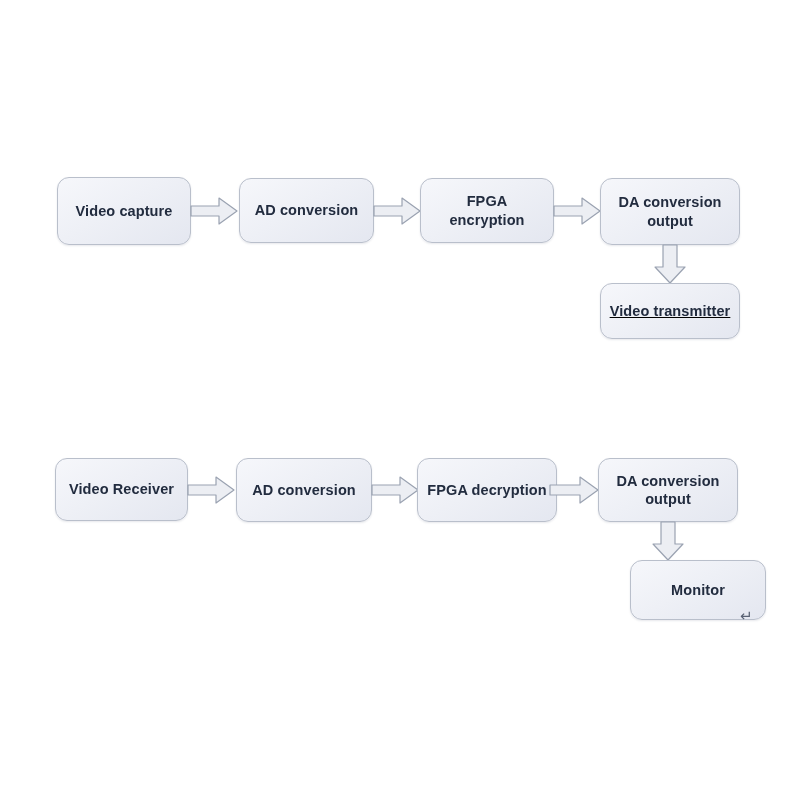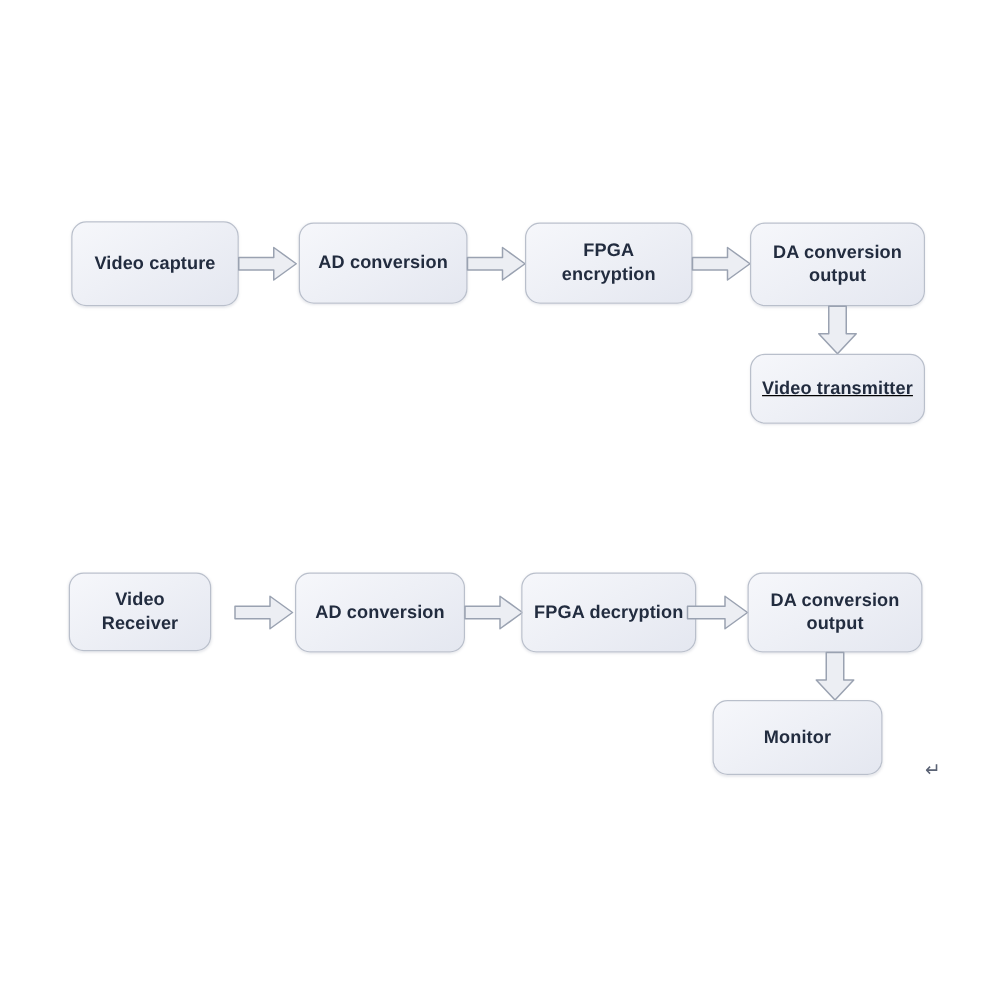--- a/index.html
+++ b/index.html
@@ -102,21 +102,21 @@
   <div class="conn" style="left:652px; top:245px; width:36px; height:40px;">
     <svg width="36" height="40" viewBox="0 0 36 40" xmlns="http://www.w3.org/2000/svg">
       <path d="M11,0 L11,22 L3,22 L18,38 L33,22 L25,22 L25,0 Z" fill="#eceef3" stroke="#9aa2b1" stroke-width="1.2" stroke-linejoin="round"></path>
     </svg>
   </div>
 
   <div class="node" style="left:600px; top:283px; width:140px; height:56px;text-decoration:underline;">
     <span class="label">Video transmitter</span>
   </div>
 
-  <div class="node" style="left:55px; top:458px; width:114px; height:63px;">
+  <div class="node" style="left:55px; top:458px; width:133px; height:63px;">
     <span class="label">Video Receiver</span>
   </div>
 
   <div class="conn" style="left:188px; top:475px; width:48px; height:30px;">
     <svg width="48" height="30" viewBox="0 0 48 30" xmlns="http://www.w3.org/2000/svg">
       <path d="M0,10 L28,10 L28,2 L46,15 L28,28 L28,20 L0,20 Z" fill="#eceef3" stroke="#9aa2b1" stroke-width="1.2" stroke-linejoin="round"></path>
     </svg>
   </div>
 
   <div class="node" style="left:236px; top:458px; width:136px; height:64px;">
@@ -143,19 +143,19 @@
     <span class="label">DA conversion
 output</span>
   </div>
 
   <div class="conn" style="left:650px; top:522px; width:36px; height:40px;">
     <svg width="36" height="40" viewBox="0 0 36 40" xmlns="http://www.w3.org/2000/svg">
       <path d="M11,0 L11,22 L3,22 L18,38 L33,22 L25,22 L25,0 Z" fill="#eceef3" stroke="#9aa2b1" stroke-width="1.2" stroke-linejoin="round"></path>
     </svg>
   </div>
 
-  <div class="node" style="left:570px; top:560px; width:136px; height:60px;">
+  <div class="node" style="left:630px; top:560px; width:136px; height:60px;">
     <span class="label">Monitor</span>
   </div>
 
   <span class="pilcrow" style="left:740px; top:609px;">↵</span>
 
 </div>
 
 </body></html>

